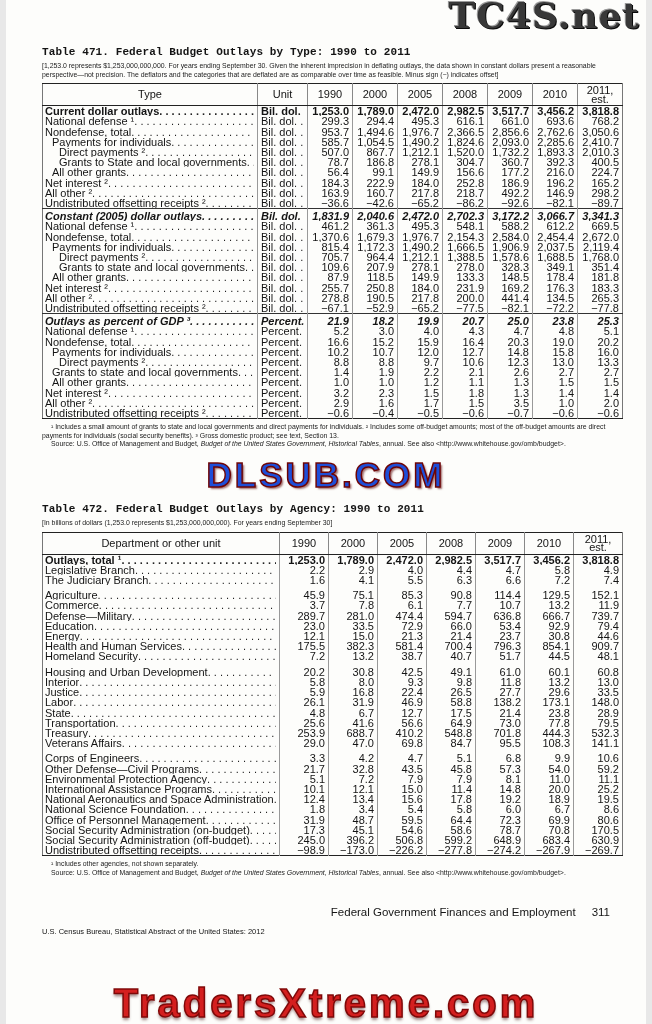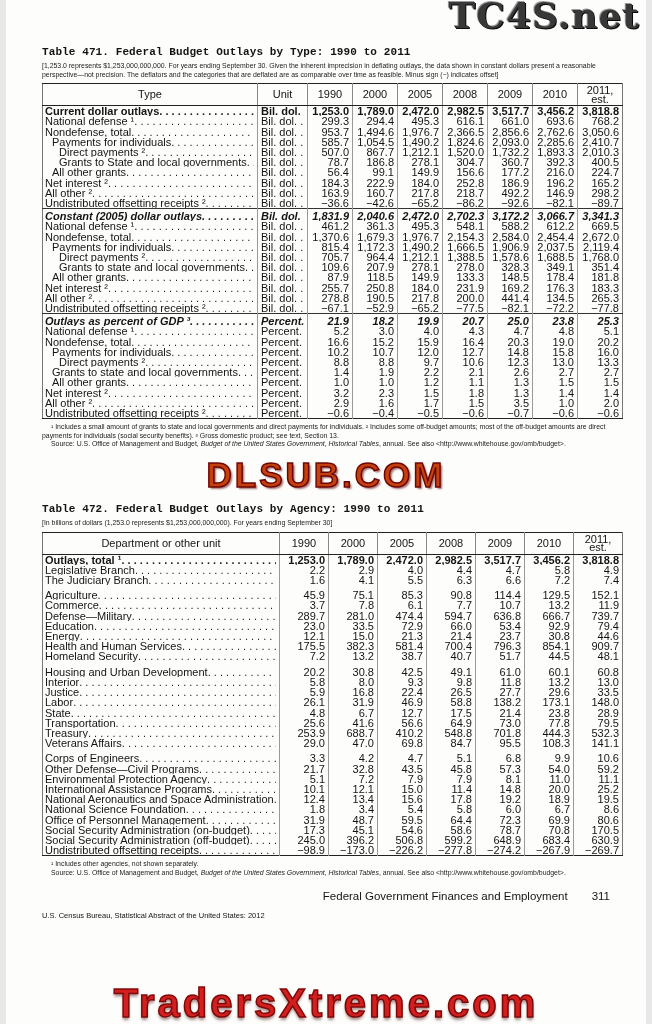--- a/index.html
+++ b/index.html
@@ -20,21 +20,21 @@
     position: absolute; top: -6px; right: 6px;
     font-family: "DejaVu Serif", serif;
     font-size: 36px; font-weight: bold; letter-spacing: 1px;
     color: #383838;
     text-shadow: 1px 1px 0 #0a0a0a, -1px -1px 0 #9a9a9a;
   }
   .wm-mid {
     text-align: center;
     margin: 6px 0 8px 0;
     font-size: 35px; font-weight: 900; letter-spacing: 3px;
-    color: #c2410c;
+    color: #1d4ed8;
     -webkit-text-stroke: 1.5px #6e0404;
     text-shadow: 2px 2px 2px rgba(90,0,0,.55);
   }
   .wm-bottom {
     position: absolute; bottom: -2px; left: 0; right: 0;
     text-align: center;
     font-size: 40px; font-weight: 900; letter-spacing: 3px;
     color: #d41f1f;
     -webkit-text-stroke: 1.5px #7e0808;
     text-shadow: 0 3px 3px rgba(60,0,0,.45);
@@ -82,22 +82,22 @@
   .ind1 { padding-left: 8px; align-items: center; }
   .ind2 { padding-left: 15px; }
   td.unit .lw { padding-left: 2px; }
 
   
   .fn { font-size: 6.9px; line-height: 8.6px; text-indent: 9px; color: #1a1a1a; }
   .fn .it { font-style: italic; }
 
   
   .footer-line {
-    display: flex; justify-content: flex-end; align-items: baseline; gap: 24px;
-    font-size: 11.5px; margin-top: 12px; color: #151515;
+    display: flex; justify-content: flex-end; align-items: baseline; gap: 16px;
+    font-size: 11.5px; margin-top: 28px; color: #151515;
   }
   .bureau { font-size: 7.5px; margin-top: 9px; }
 </style>
 </head>
 <body>
 
 <div class="sheet">
 
   <div class="wm-top">TC4S.net</div>
 

